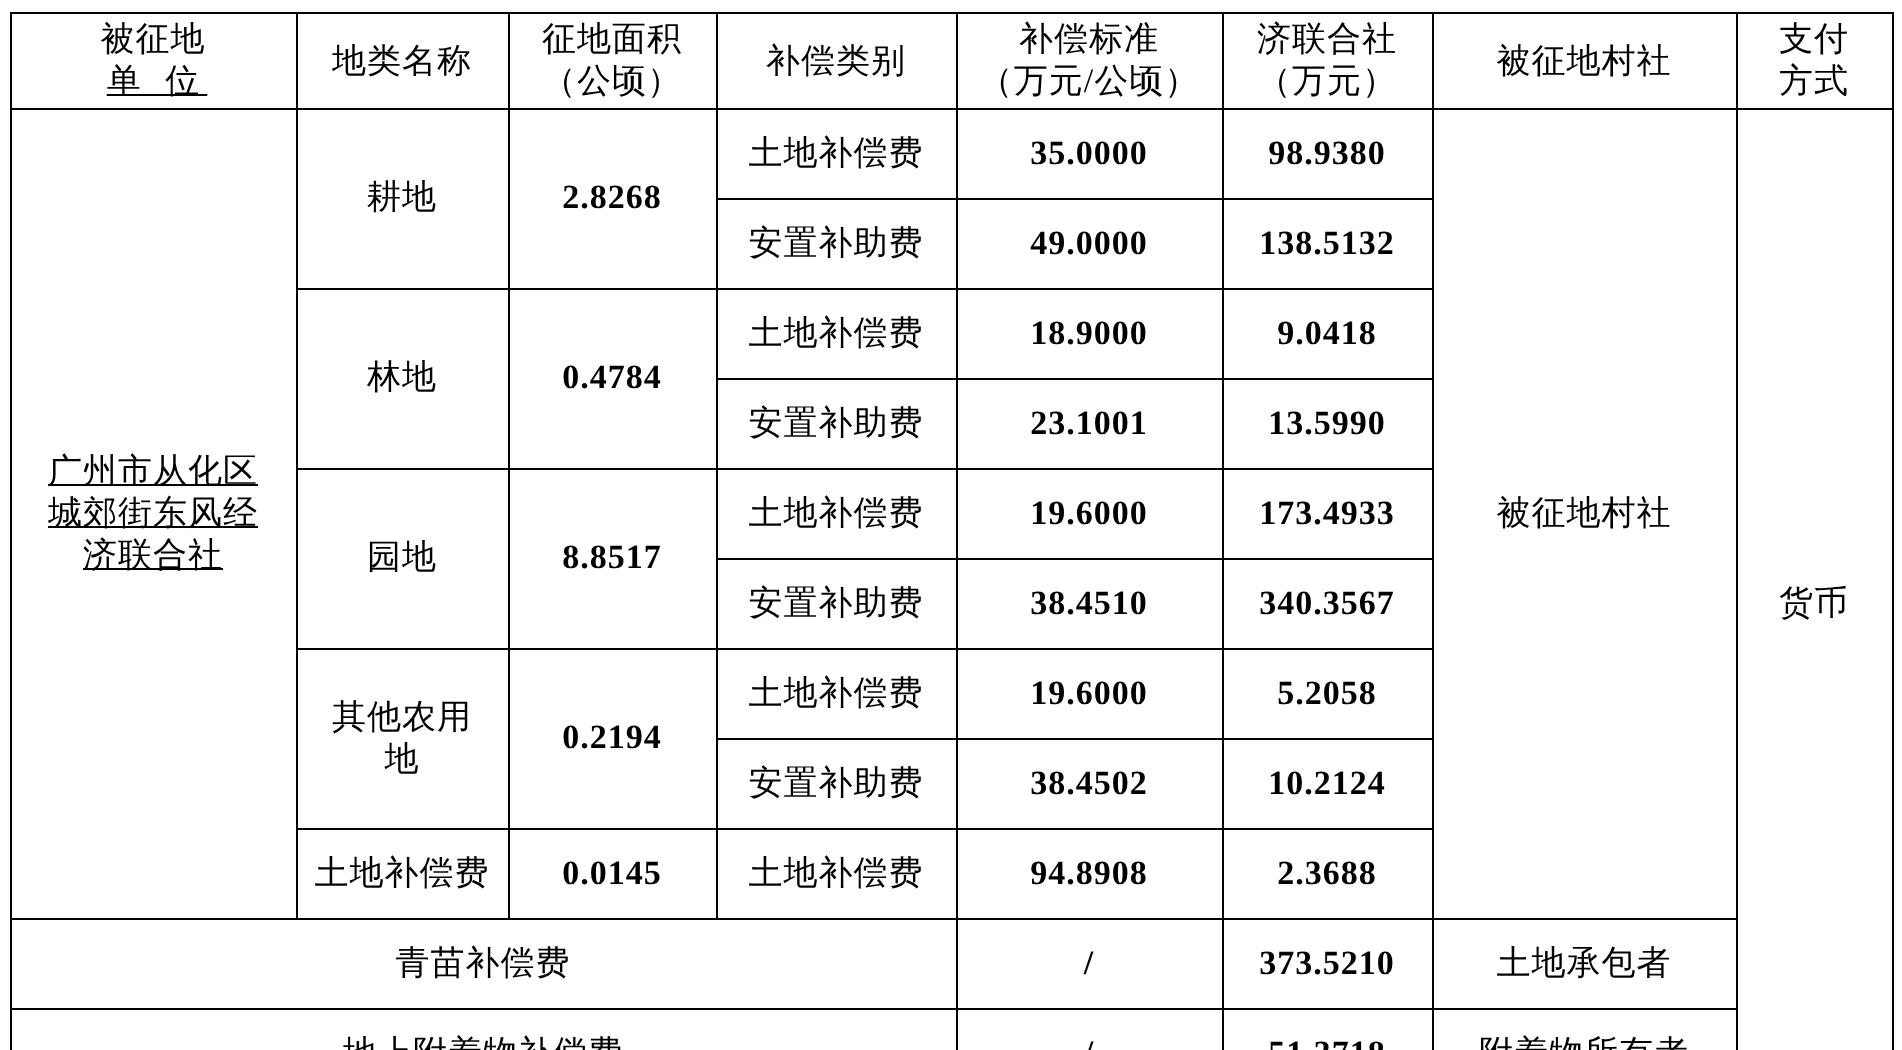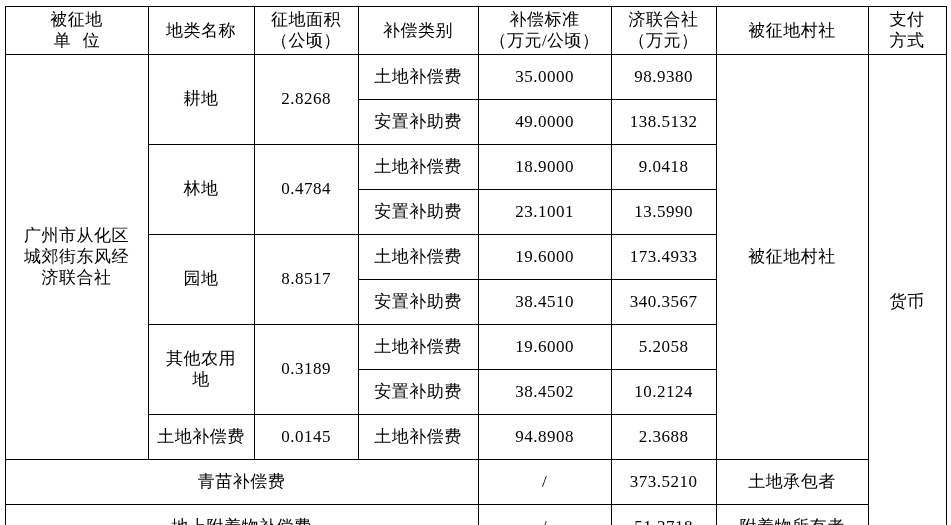--- a/index.html
+++ b/index.html
@@ -39,31 +39,33 @@
     white-space: nowrap;
   }
   td.head {
     font-size: 17px;
     padding: 4px 2px;
     line-height: 1.3;
   }
   td.num {
     font-family: "Liberation Serif", "DejaVu Serif", serif;
     letter-spacing: 0.8px;
+    font-weight: bold;
   }
   td.unit-cell {
     font-size: 17px;
     line-height: 1.75;
     white-space: normal;
     padding: 2px 6px;
+    text-decoration: underline;
   }
   td.rowtall {
     height: 40px;
   }
-  .sp1 { letter-spacing: 4px; text-indent: 4px; }
+  .sp1 { letter-spacing: 4px; text-indent: 4px; text-decoration: underline; }
 </style>
 </head>
 <body>
 
 <div class="sheet">
   <table class="comp-table">
     <colgroup>
       <col style="width:143px">
       <col style="width:106px">
       <col style="width:104px">
@@ -148,21 +150,21 @@
         <td class="rowtall">安置补助费</td>
         <td class="num">38.4510</td>
         <td class="num">340.3567</td>
       </tr>
 
       <tr>
         <td class="rowtall" rowspan="2">
           <div>其他农用</div>
           <div>地</div>
         </td>
-        <td class="num" rowspan="2">0.3189</td>
+        <td class="num" rowspan="2">0.2194</td>
         <td class="rowtall">土地补偿费</td>
         <td class="num">19.6000</td>
         <td class="num">5.2058</td>
       </tr>
 
       <tr>
         <td class="rowtall">安置补助费</td>
         <td class="num">38.4502</td>
         <td class="num">10.2124</td>
       </tr>

